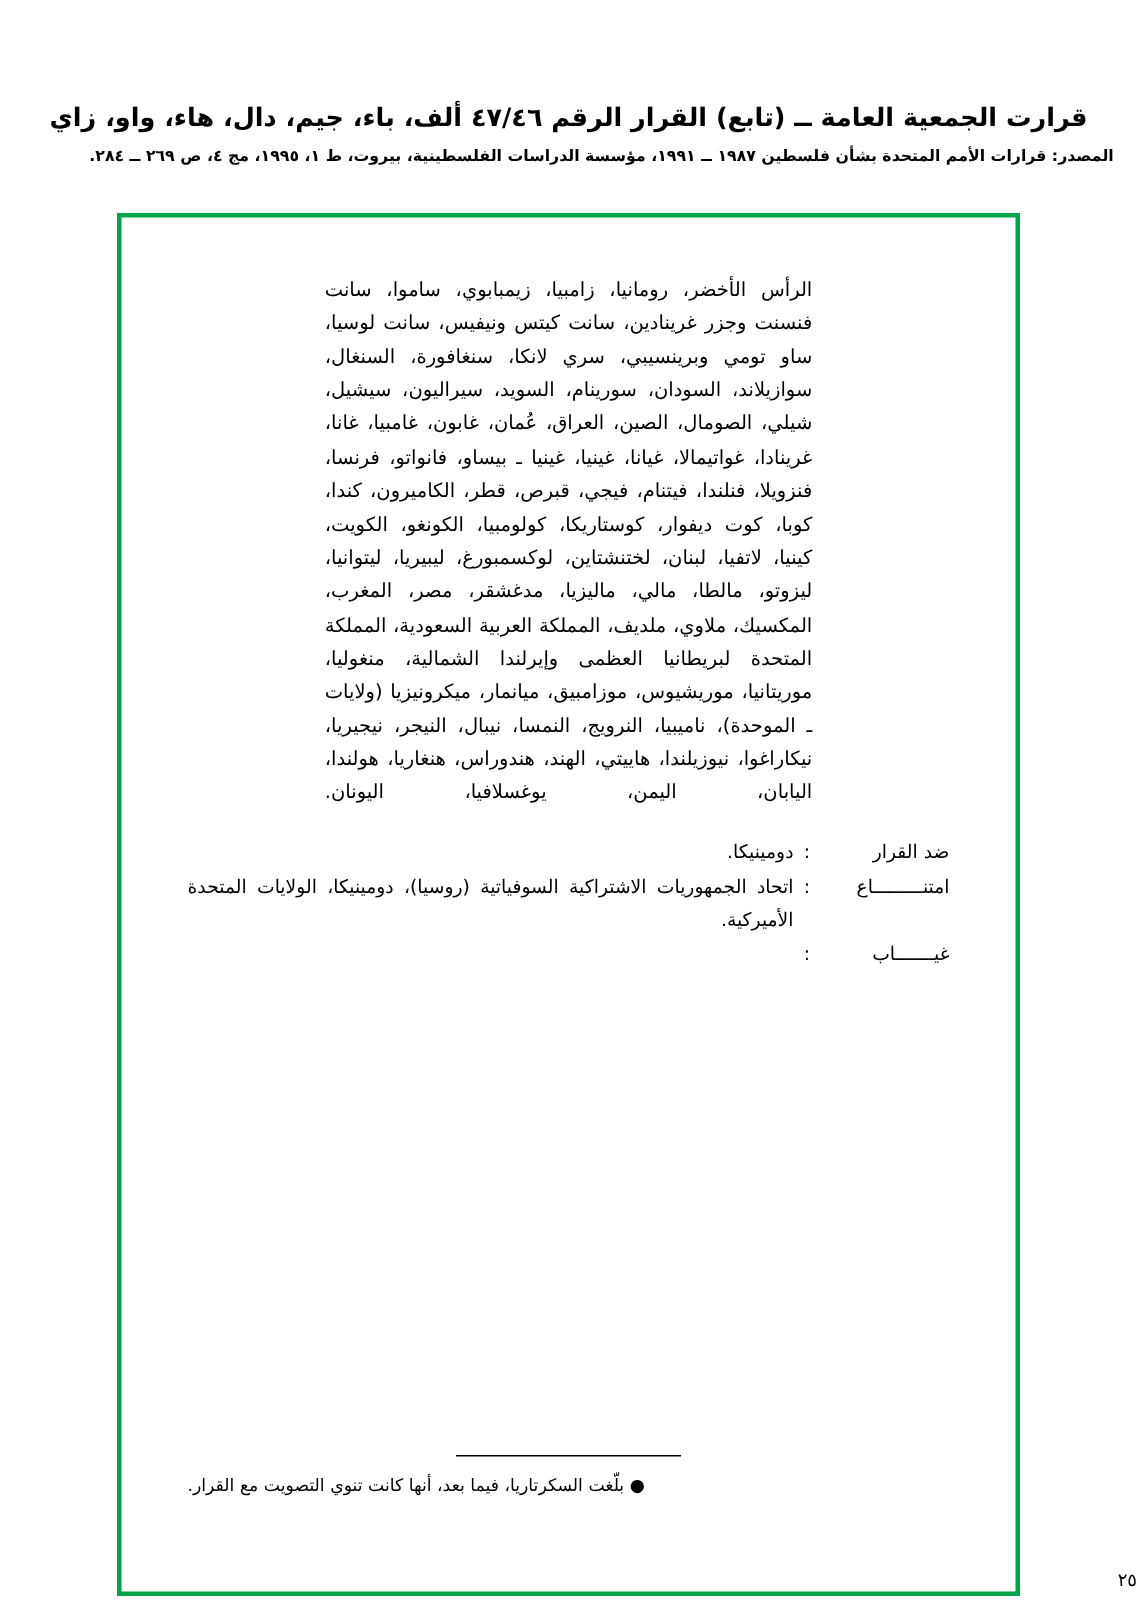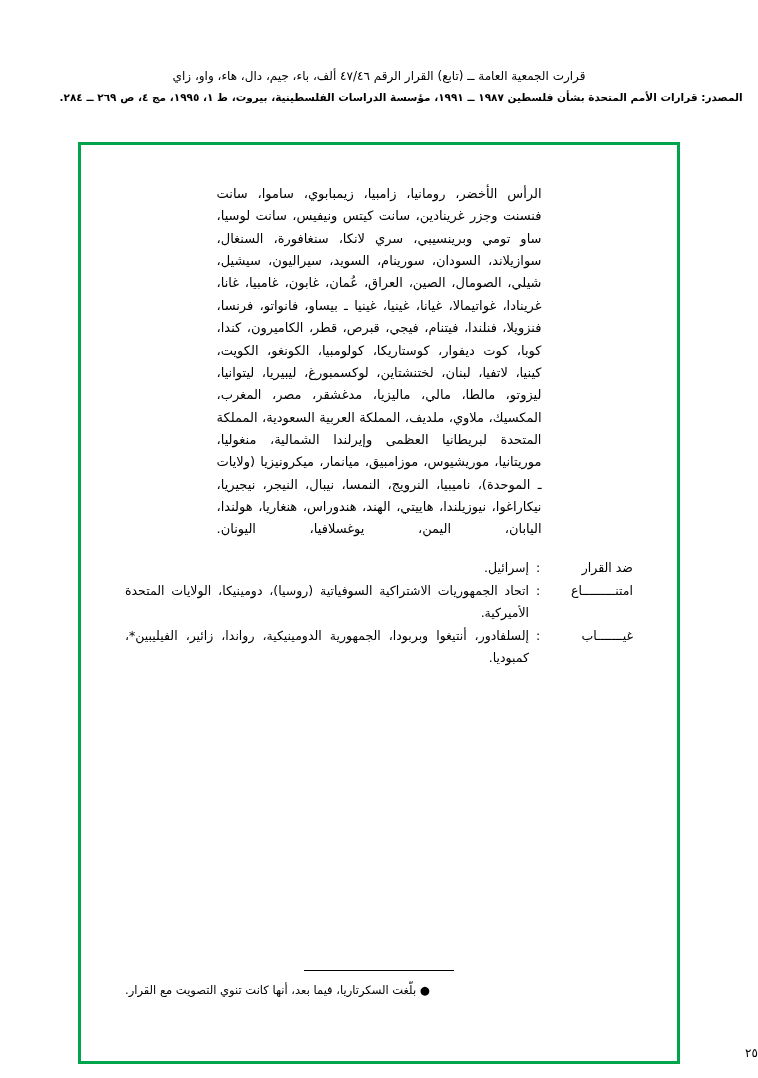--- a/index.html
+++ b/index.html
@@ -22,22 +22,22 @@
     box-sizing: border-box;
   }
   .header-block {
     position: absolute;
     top: 68px;
     right: 0;
     left: 0;
     text-align: center;
   }
   .doc-title {
-    font-size: 12px;
-    font-weight: normal;
+    font-size: 17px;
+    font-weight: bold;
     letter-spacing: 0px;
     line-height: 1.4;
     direction: rtl;
   }
   .doc-source {
     margin-top: 6px;
     font-size: 10.5px;
     font-weight: bold;
     direction: rtl;
     padding-left: 44px;
@@ -140,33 +140,32 @@
   <div class="frame">
     <div class="frame-inner">
 
       <div class="country-list">الرأس الأخضر، رومانيا، زامبيا، زيمبابوي، ساموا، سانت فنسنت وجزر غرينادين، سانت كيتس ونيفيس، سانت لوسيا، ساو تومي وبرينسيبي، سري لانكا، سنغافورة، السنغال، سوازيلاند، السودان، سورينام، السويد، سيراليون، سيشيل، شيلي، الصومال، الصين، العراق، عُمان، غابون، غامبيا، غانا، غرينادا، غواتيمالا، غيانا، غينيا، غينيا ـ بيساو، فانواتو، فرنسا، فنزويلا، فنلندا، فيتنام، فيجي، قبرص، قطر، الكاميرون، كندا، كوبا، كوت ديفوار، كوستاريكا، كولومبيا، الكونغو، الكويت، كينيا، لاتفيا، لبنان، لختنشتاين، لوكسمبورغ، ليبيريا، ليتوانيا، ليزوتو، مالطا، مالي، ماليزيا، مدغشقر، مصر، المغرب، المكسيك، ملاوي، ملديف، المملكة العربية السعودية، المملكة المتحدة لبريطانيا العظمى وإيرلندا الشمالية، منغوليا، موريتانيا، موريشيوس، موزامبيق، ميانمار، ميكرونيزيا (ولايات ـ الموحدة)، ناميبيا، النرويج، النمسا، نيبال، النيجر، نيجيريا، نيكاراغوا، نيوزيلندا، هاييتي، الهند، هندوراس، هنغاريا، هولندا، اليابان، اليمن، يوغسلافيا، اليونان.</div>
 
       <div class="vote-section">
 
         <div class="vote-row">
           <span class="vote-label">ضد القرار</span>
           <span class="vote-colon">:</span>
-          <span class="vote-value">إسرائيل.</span>
+          <span class="vote-value">دومينيكا.</span>
         </div>
 
         <div class="vote-row">
           <span class="vote-label">امتنـــــــــاع</span>
           <span class="vote-colon">:</span>
           <span class="vote-value indent-block">اتحاد الجمهوريات الاشتراكية السوفياتية (روسيا)، دومينيكا، الولايات المتحدة الأميركية.</span>
         </div>
 
         <div class="vote-row">
           <span class="vote-label">غيـــــــاب</span>
           <span class="vote-colon">:</span>
-          <span class="vote-value indent-block">إلسلفادور، أنتيغوا وبربودا، الجمهورية الدومينيكية، رواندا، زائير، الفيليبين*، كمبوديا.</span>
         </div>
 
       </div>
 
       <div class="footnote-wrap">
         <div class="footnote-rule"></div>
         <div class="footnote-text">● بلّغت السكرتاريا، فيما بعد، أنها كانت تنوي التصويت مع القرار.</div>
       </div>
 
     </div>

